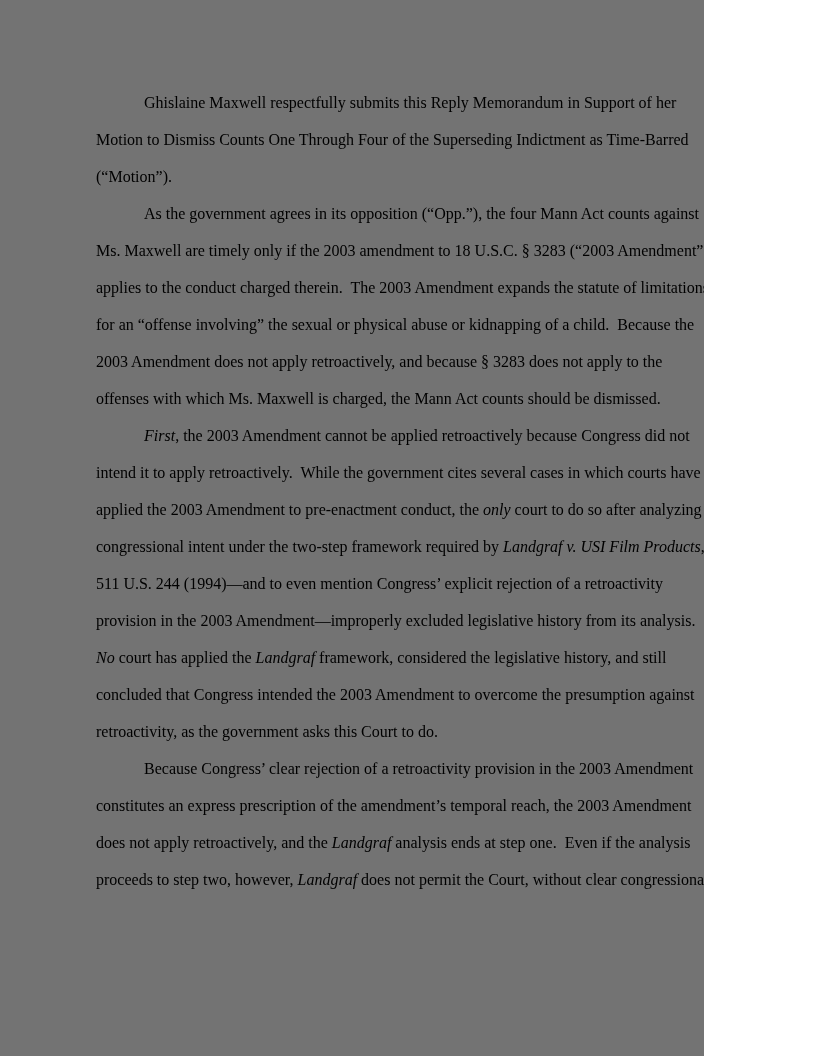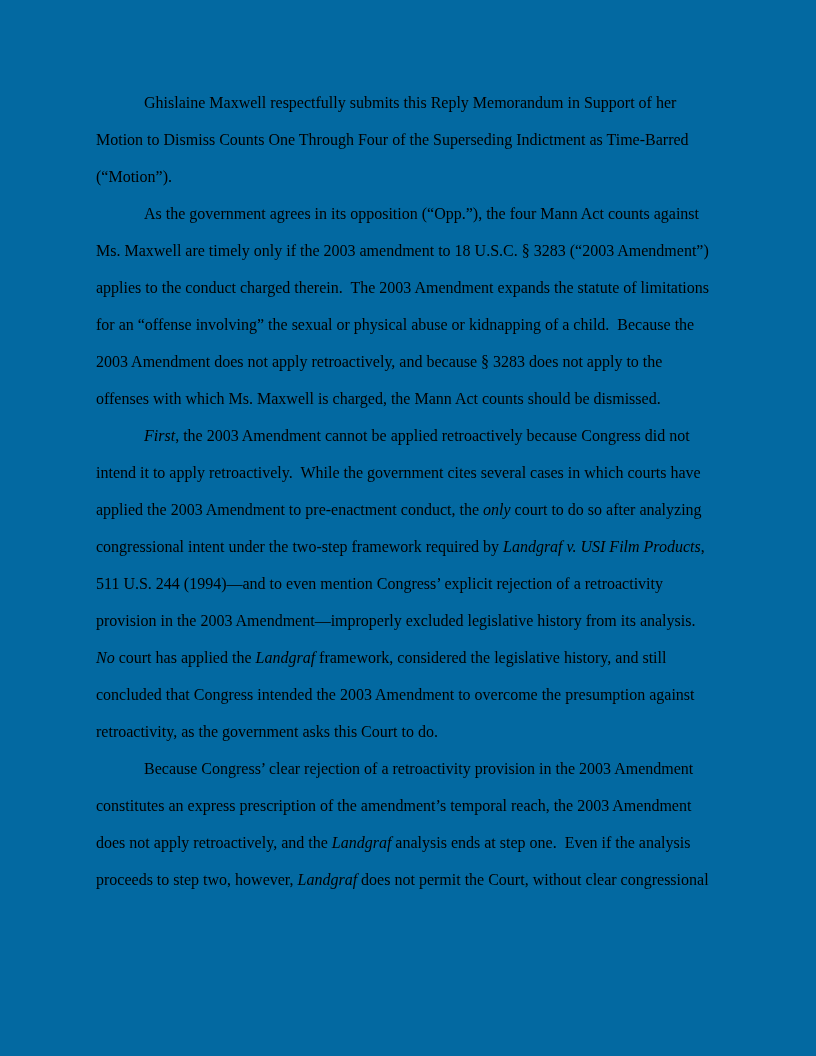--- a/index.html
+++ b/index.html
@@ -2,23 +2,23 @@
 <html><head>
 <meta charset="utf-8">
 <style>
   html, body {
     margin: 0;
     padding: 0;
     background: #ffffff;
   }
   .page {
     position: relative;
-    width: 816px;
+    width: 704px;
     height: 1056px;
-    background: #0369a1;
+    background: #737373;
     overflow: hidden;
     font-family: "Liberation Serif", "DejaVu Serif", serif;
     color: #000000;
   }
   .doc-content {
     position: absolute;
     left: 96px;
     top: 84px;
     width: 618px;
     font-size: 16px;

